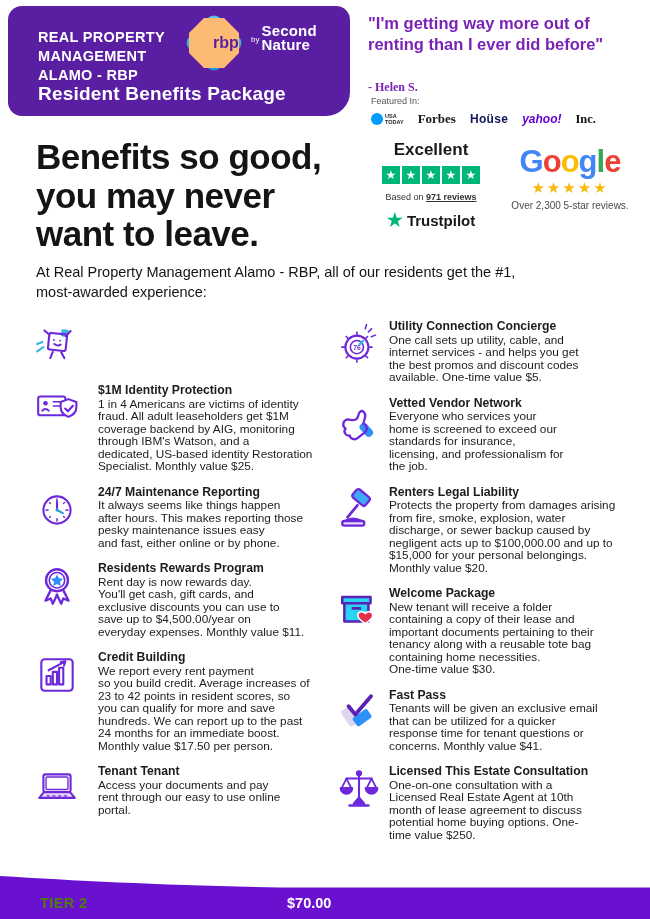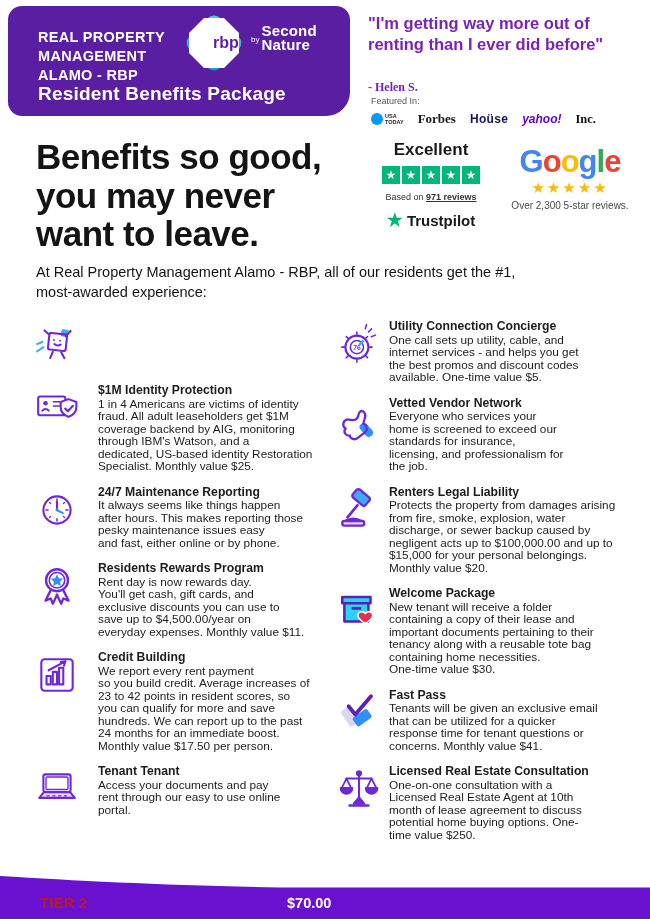--- a/index.html
+++ b/index.html
@@ -9,21 +9,21 @@
 
   
   .header-card { position:absolute; left:8px; top:6px; width:342px; height:110px;
                  background:#5a1ea2; border-radius:14px 14px 24px 14px; }
   .company { position:absolute; left:30px; top:22px; color:#fff; font-weight:bold;
              font-size:14.5px; line-height:1.3; letter-spacing:.3px; }
   .rbp-badge { position:absolute; left:176px; top:7px; width:60px; height:60px; }
   .rbp-diamond { position:absolute; left:8px; top:8px; width:44px; height:44px;
                  background:linear-gradient(135deg,#55c6ea,#1f93c9); border-radius:9px;
                  transform:rotate(45deg); }
-  .rbp-oct { position:absolute; left:5px; top:5px; width:50px; height:50px; background:#ffffff;
+  .rbp-oct { position:absolute; left:5px; top:5px; width:50px; height:50px; background:#fdba74;
              clip-path:polygon(30% 0,70% 0,100% 30%,100% 70%,70% 100%,30% 100%,0 70%,0 30%);
              display:flex; align-items:center; justify-content:center;
              font-weight:bold; font-size:16px; color:#5a1ea2;padding-left:24px; }
   .sn-wrap { position:absolute; left:243px; top:18px; color:#fff; }
   .sn-by { font-size:8px; vertical-align:8px; margin-right:2px; }
   .sn-name { display:inline-block; font-size:15px; font-weight:bold; line-height:.95;
              letter-spacing:.2px; }
   .banner { position:absolute; left:30px; bottom:11px; color:#fff; font-weight:bold;
             font-size:19px; letter-spacing:.2px; }
 
@@ -73,21 +73,21 @@
   .item { display:flex; margin-bottom:13px; }
   .item-icon { flex:0 0 64px; padding-top:1px; }
   .col-right .item-icon { flex-basis:53px; }
   .item-icon svg { width:46px; height:46px; }
   .item-body { font-size:11.8px; line-height:12.5px; color:#1c1c1c; }
   .item-title { font-weight:bold; font-size:12.2px; margin-bottom:1px; }
 
   
   .footer-bar { position:absolute; left:0; bottom:0; width:650px; height:31px; background:#6a10cf; }
   .footer-curve { position:absolute; left:0; bottom:29px; width:650px; height:18px; }
-  .tier { position:absolute; left:40px; bottom:8px; color:#b91c1c; font-weight:bold;
+  .tier { position:absolute; left:40px; bottom:8px; color:#4d7c0f; font-weight:bold;
           font-size:14.5px; letter-spacing:.4px; }
   .price { position:absolute; left:287px; bottom:8px; color:#fff; font-weight:bold;
            font-size:14.5px; }
 
   .c-blue { color:#4285F4; } .c-red { color:#EA4335; } .c-yellow { color:#FBBC05; }
   .c-green { color:#34A853; }
 </style>
 </head>
 <body>
 
@@ -406,21 +406,21 @@
           <path d="M10 12 L5.5 21 h9 Z" fill="none" stroke-width="1.7"></path>
           <path d="M4.5 21 h11 a5.5 5.5 0 0 1 -11 0 Z"></path>
           <path d="M34 12 L29.5 21 h9 Z" fill="none" stroke-width="1.7"></path>
           <path d="M28.5 21 h11 a5.5 5.5 0 0 1 -11 0 Z"></path>
           <path d="M22 30 l-5 6 h10 Z"></path>
           <path d="M13 37.8 h18" stroke-width="2.4" fill="none"></path>
         </g>
           </svg>
       </span>
       <span class="item-body">
-        <span class="item-title" style="display:block">Licensed Real Estate Consultation</span>
+        <span class="item-title" style="display:block">Licensed This Estate Consultation</span>
         <span class="preline">One-on-one consultation with a
 Licensed Real Estate Agent at 10th
 month of lease agreement to discuss
 potential home buying options. One-
 time value $250.</span>
       </span>
     </div>
   </div>
 </div>
 

